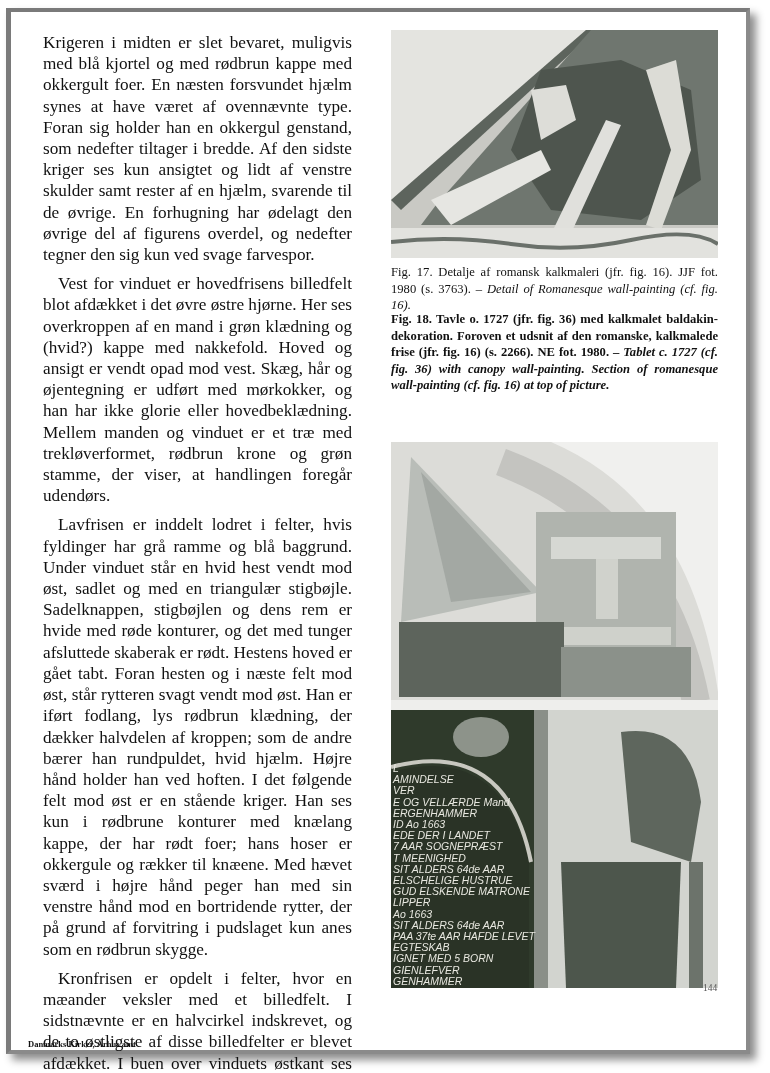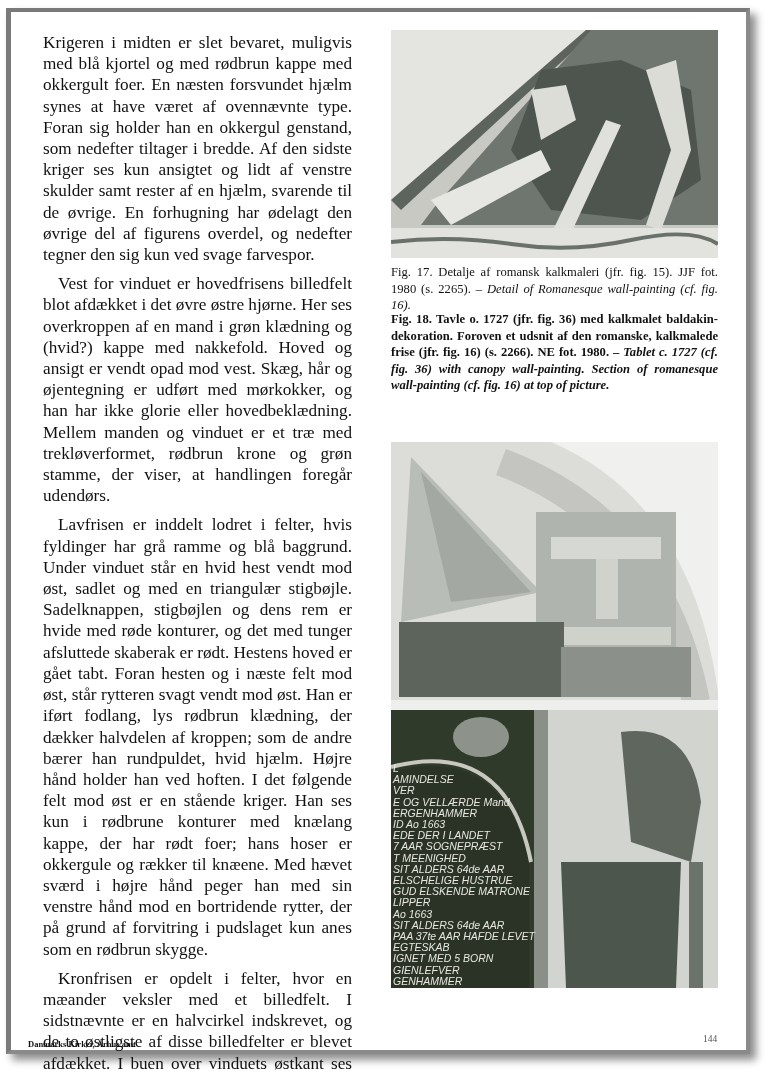--- a/index.html
+++ b/index.html
@@ -37,21 +37,21 @@
     font-size: 12.6px; line-height: 16.6px; color: #111; text-align: justify;
   }
   .caption .en { font-style: italic; }
   .cap17 { top: 264px; }
   .cap18 { top: 311px; font-weight: bold; }
   .footer-left {
     position: absolute; left: 28px; top: 1031px;
     font-family: "Liberation Serif", serif; font-size: 8.5px; font-weight: bold; color: #111; margin-top: 8px;
   }
   .footer-right {
-    position: absolute; left: 703px; top: 1034px;
+    position: absolute; left: 703px; top: 983px;
     font-family: "Liberation Serif", serif; font-size: 9.5px; color: #555;
   }
   .tablet-text {
     font-family: "Liberation Sans", sans-serif; fill: #e8e8e0; font-size: 10.5px; font-style: italic;
   }
 </style>
 </head>
 <body>
 
 <div class="page-frame"></div>
@@ -73,21 +73,21 @@
     <polygon points="40,170 150,120 160,140 60,195" fill="#e6e6e2"></polygon>
     <polygon points="140,60 175,55 185,90 150,110" fill="#ddddd8"></polygon>
     <polygon points="215,90 230,95 170,225 150,225" fill="#e0e0dc"></polygon>
     <polygon points="255,40 285,30 300,120 270,200 255,195 280,120" fill="#dcdcd6"></polygon>
     <rect x="0" y="198" width="327" height="30" fill="#e2e2de"></rect>
     <path d="M0 212 Q60 205 120 214 T240 210 T327 214" stroke="#6a706a" stroke-width="4" fill="none"></path>
   </svg>
 </div>
 
 <div class="caption cap17">
-  <span>Fig. 17. Detalje af romansk kalkmaleri (jfr. fig. 15). JJF fot. 1980 (s. 2265). – </span><span class="en">Detail of Romanesque wall-painting (cf. fig. 16).</span>
+  <span>Fig. 17. Detalje af romansk kalkmaleri (jfr. fig. 16). JJF fot. 1980 (s. 3763). – </span><span class="en">Detail of Romanesque wall-painting (cf. fig. 16).</span>
 </div>
 
 <div class="caption cap18">
   <span>Fig. 18. Tavle o. 1727 (jfr. fig. 36) med kalkmalet baldakin-dekoration. Foroven et udsnit af den romanske, kalkmalede frise (jfr. fig. 16) (s. 2266). NE fot. 1980. – </span><span class="en">Tablet c. 1727 (cf. fig. 36) with canopy wall-painting. Section of romanesque wall-painting (cf. fig. 16) at top of picture.</span>
 </div>
 
 <div class="fig fig18">
   <svg width="327" height="546" viewBox="0 0 327 546">
     <rect width="327" height="546" fill="#dcdcd8"></rect>
 

